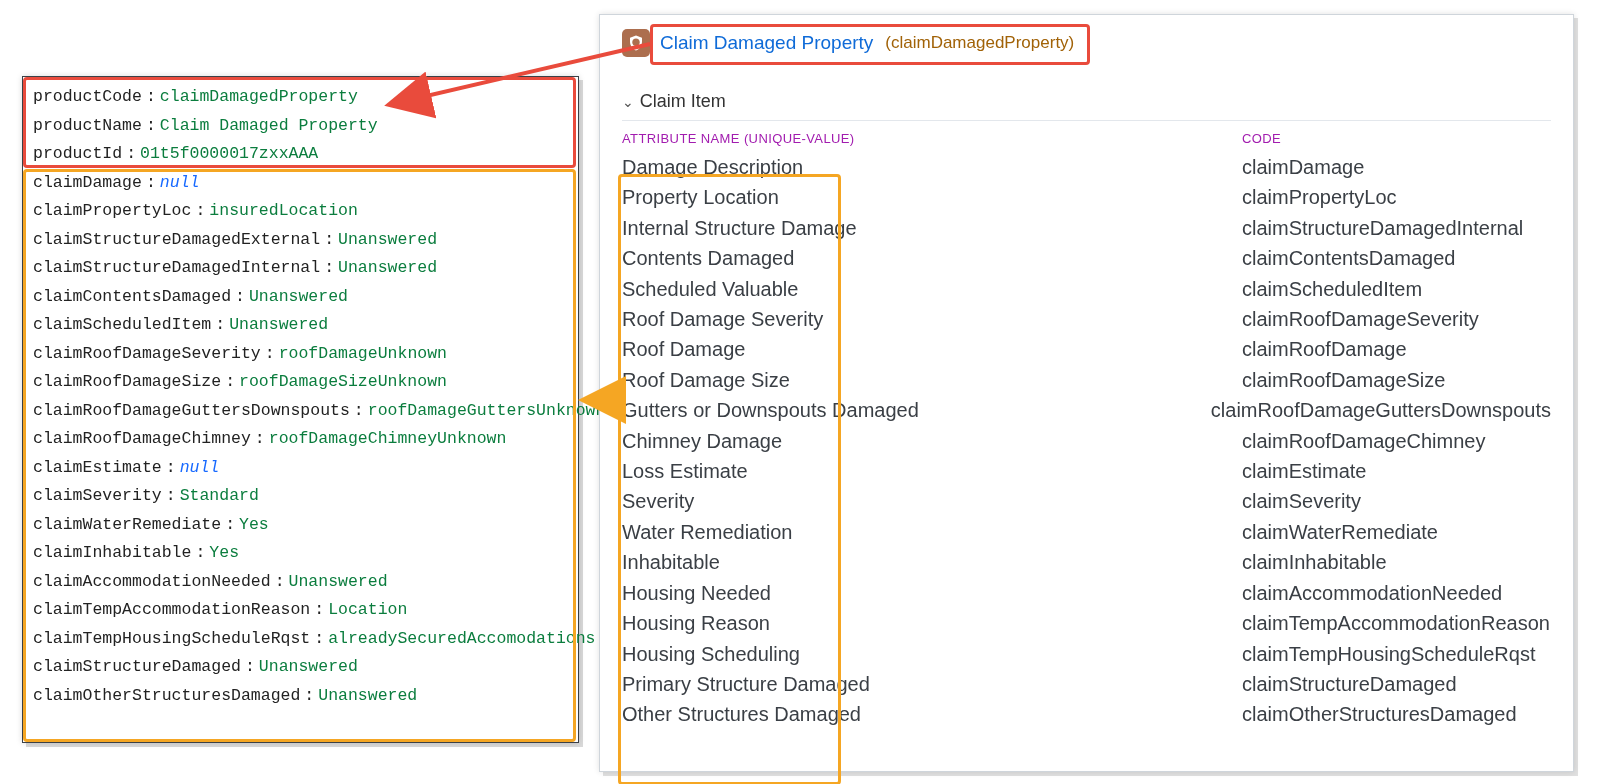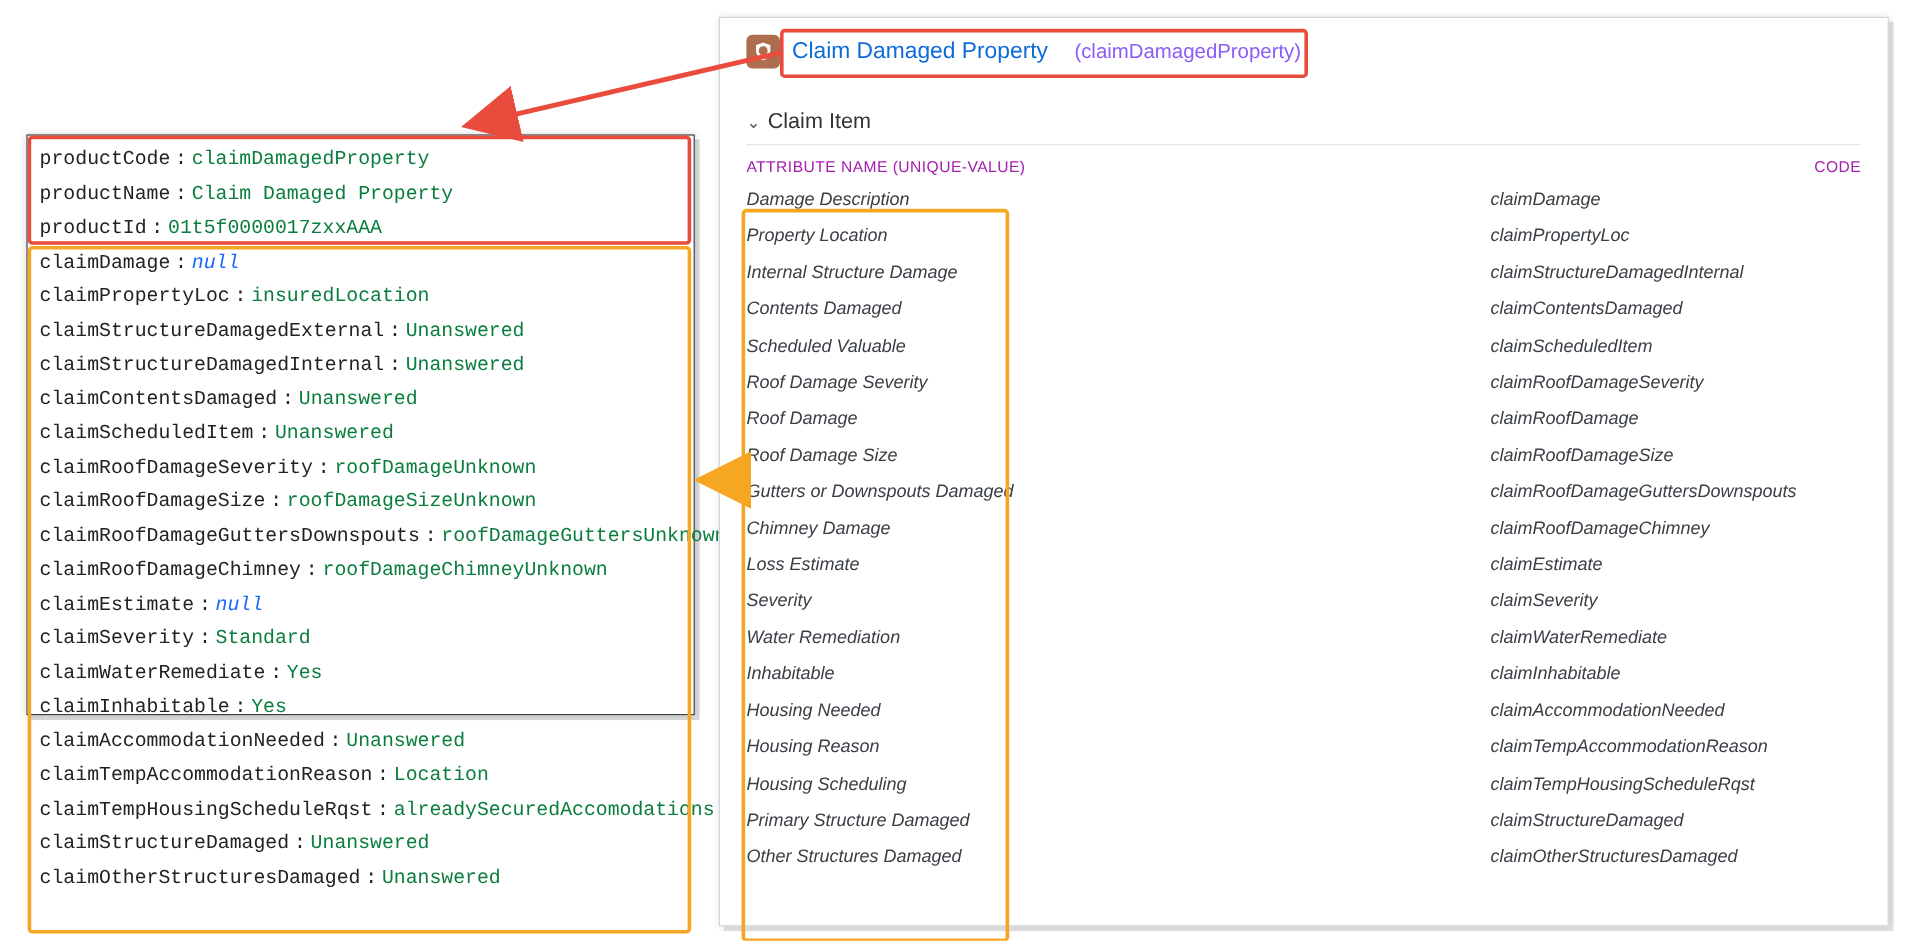--- a/index.html
+++ b/index.html
@@ -11,25 +11,24 @@
     position: relative;
     overflow: hidden;
   }
 
   
   .left-panel {
     position: absolute;
     left: 22px;
     top: 76px;
     width: 557px;
-    height: 484px;
+    height: 667px;
     background: #fff;
     border: 1px solid #3b4046;
     box-shadow: 4px 4px 0 rgba(0,0,0,.15), 0 0 6px rgba(0,0,0,.15);
-    margin-top: 36px;
   }
   .code {
     font-family: "SFMono-Regular", Menlo, Consolas, "Liberation Mono", monospace;
     font-size: 16.5px;
     line-height: 28.5px;
     padding: 6px 10px;
     white-space: nowrap;
     color: #222;
   }
   .kv .key  { color: #222; }
@@ -81,22 +80,22 @@
     display:flex; align-items:center; justify-content:center;
     flex: none;
   }
   .shield-badge svg { width: 18px; height: 18px; fill:#fff; }
   .header-title {
     font-size: 19px;
     color: #0f6bd8;
   }
   .header-sub {
     font-size: 17px;
-    color: #8b5cf6;
-    margin-left: 12px;
+    color: #a16207;
+    margin-left: 2px;
     text-align: right;
   }
 
   .section-head {
     display:flex; align-items:center; gap:6px;
     color:#333; font-size:18px;
     padding: 2px 0 8px 0;
     border-bottom: 1px solid #e3e7ec;
     margin-bottom: 6px;
   }
@@ -104,28 +103,27 @@
 
   .col-headers {
     display:flex;
     color:#a21caf;
     font-size: 13px;
     letter-spacing: .03em;
     text-transform: uppercase;
     padding: 4px 0 6px 0;
   }
   .col-headers .c-attr { width: 620px; }
-  .col-headers .c-code { flex:1;text-align:right; }
+  .col-headers .c-code { flex:1; }
 
   .attr-row {
     display:flex;
-    font-size: 15px;
+    font-size: 20px;
     color:#3a3f45;
     line-height: 30.4px;
-    font-style: italic;
   }
   .attr-row .c-attr { width: 620px; }
   .attr-row .c-code { flex:1; color:#3a3f45; }
 
   
   .hl-red-right {
     position:absolute;
     left: 50px; top: 9px;
     width: 440px; height: 41px;
     border: 3px solid #e94b3c;

